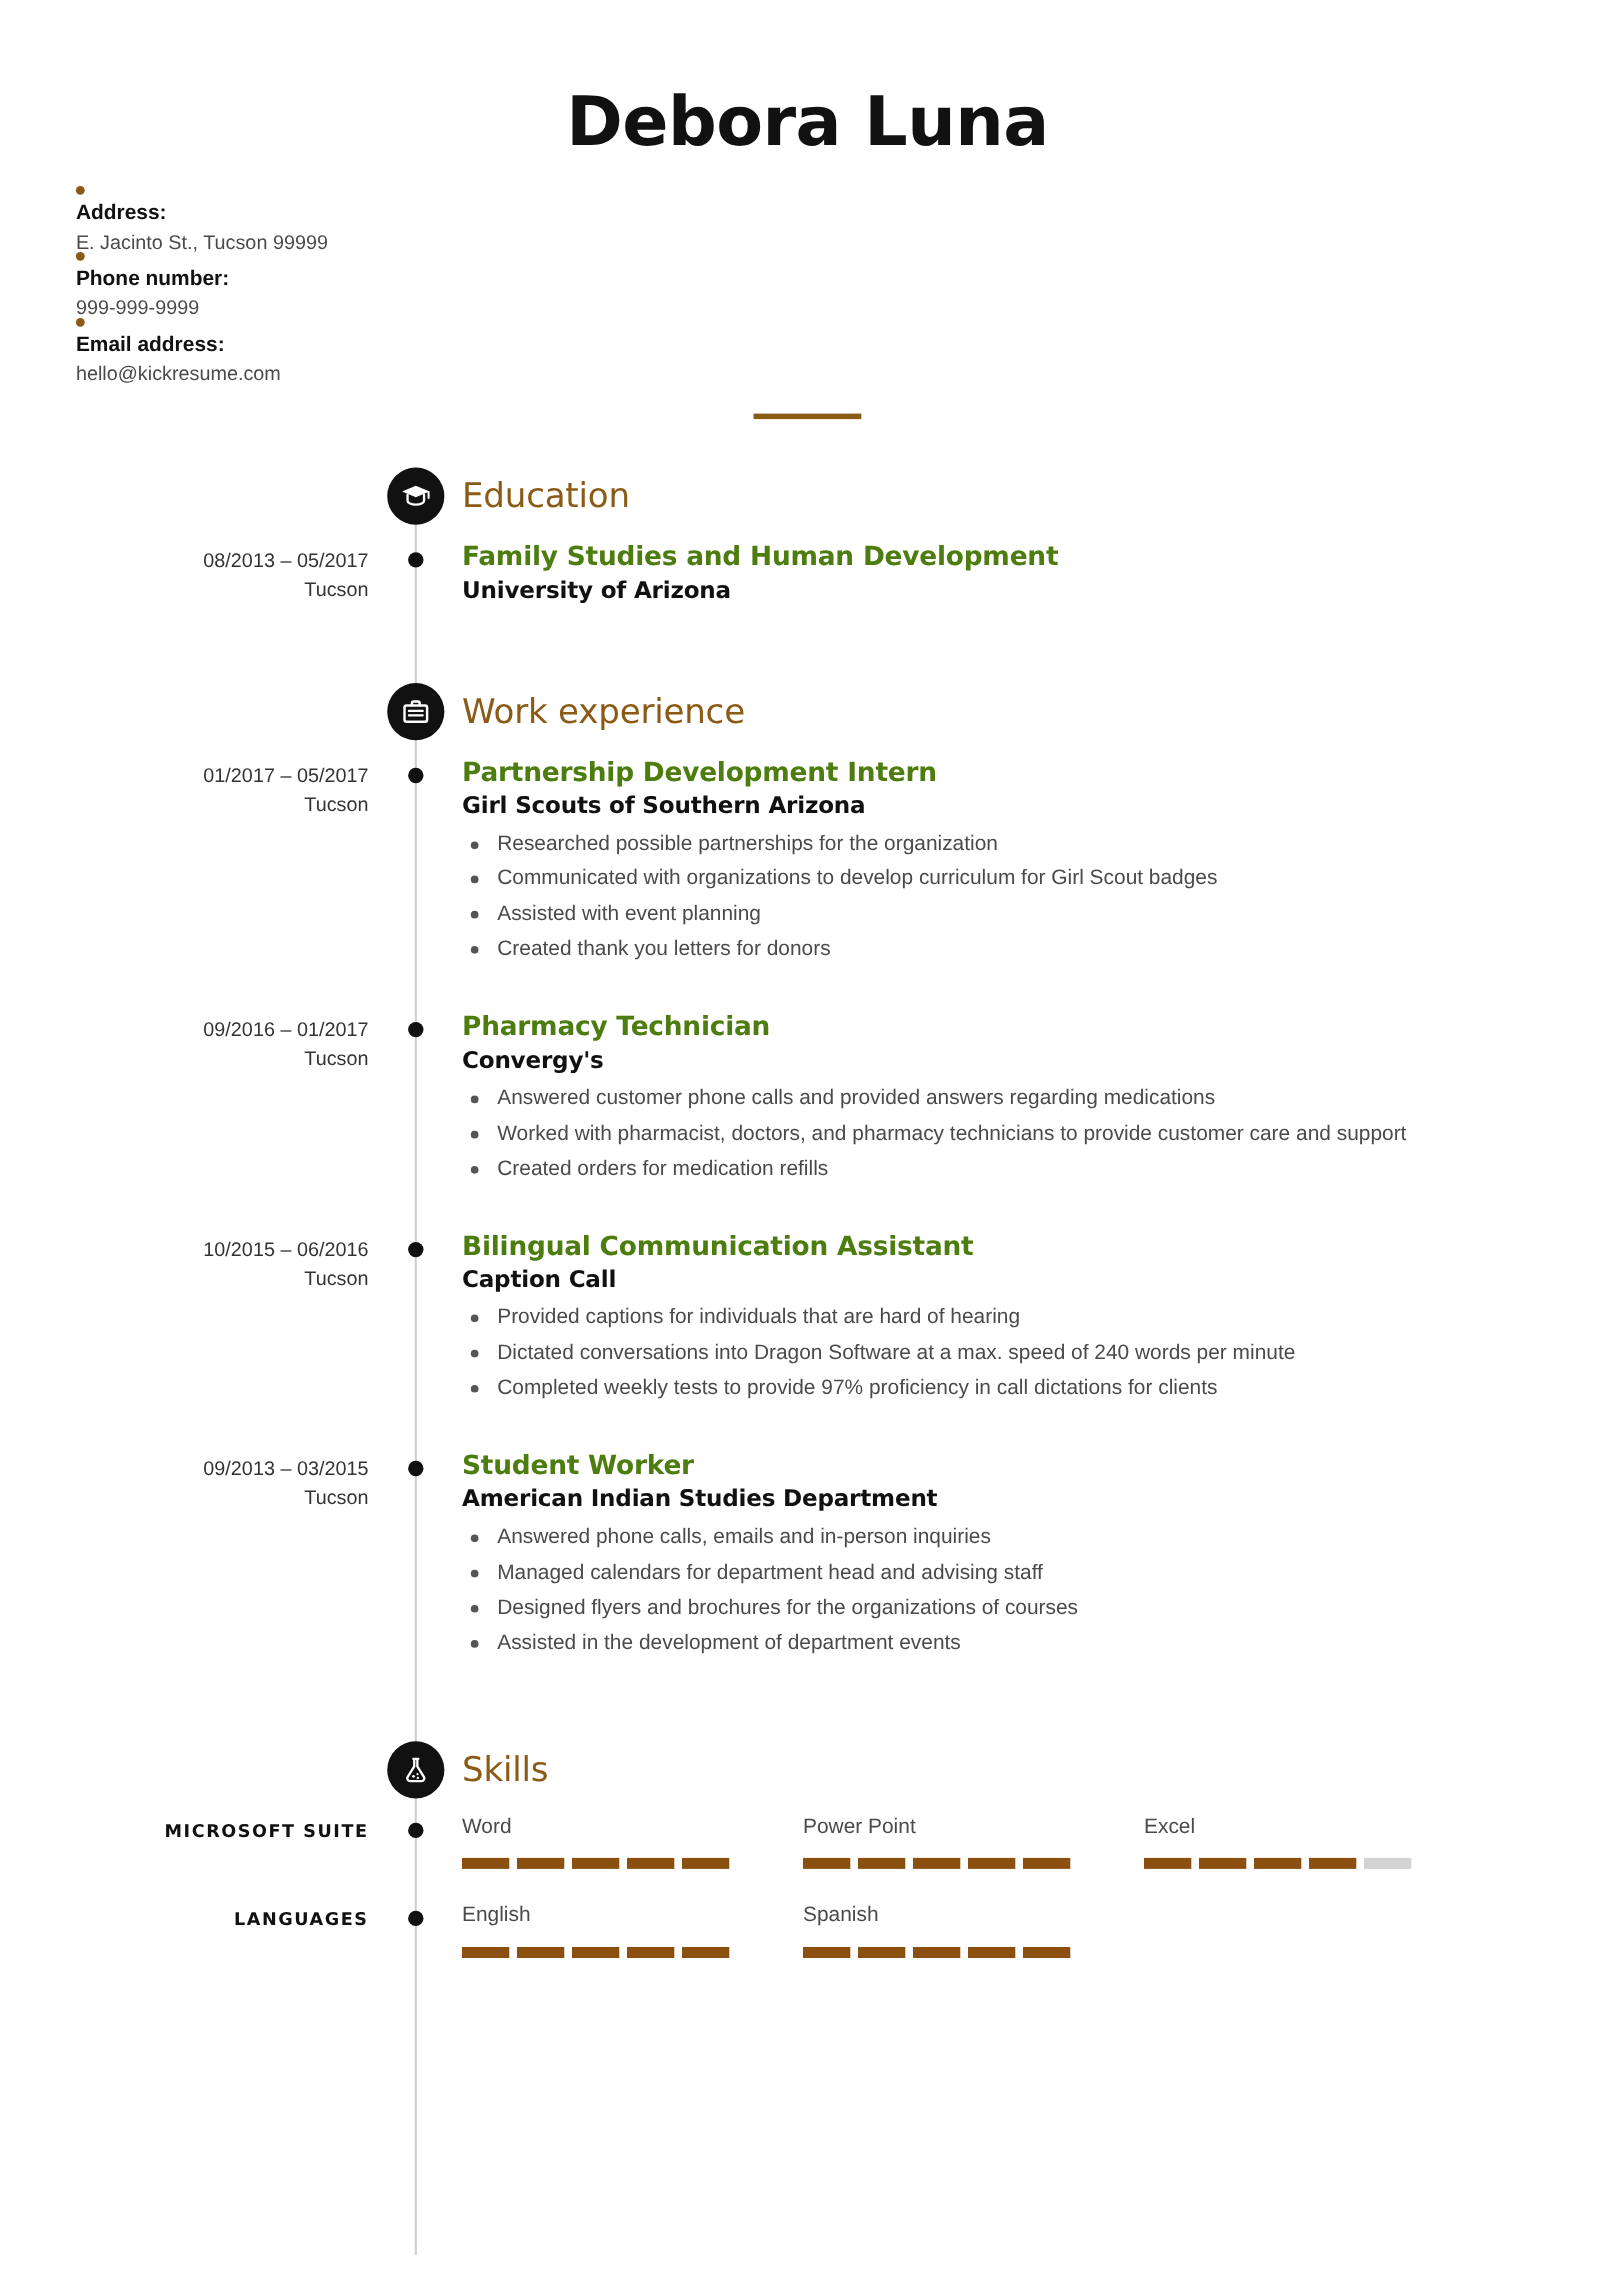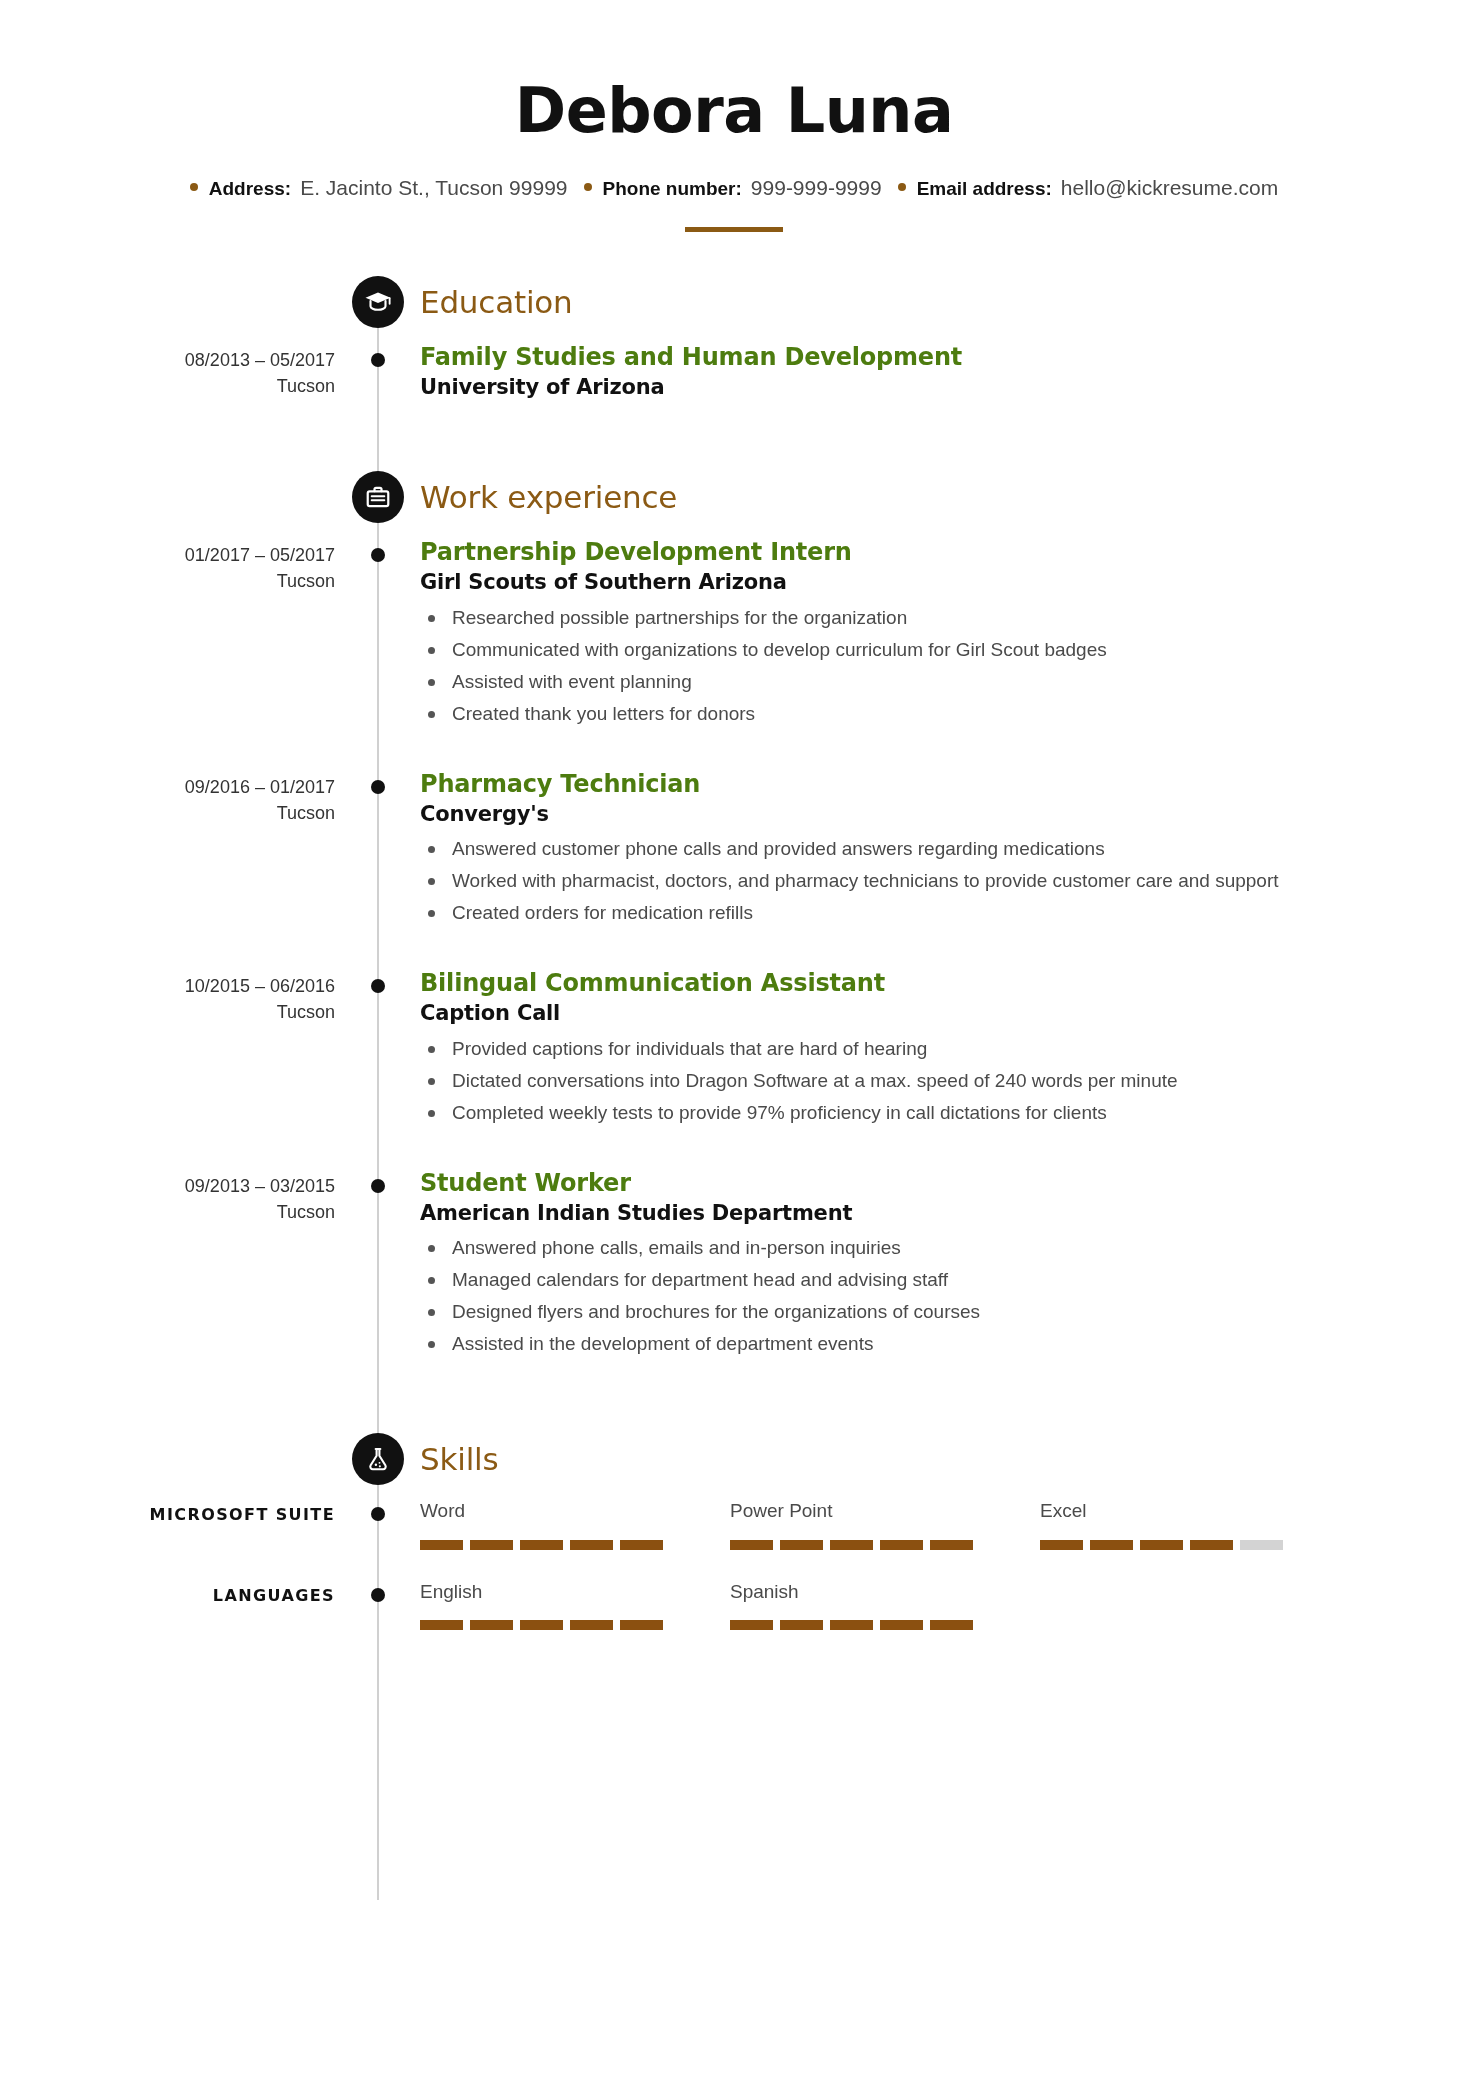--- a/index.html
+++ b/index.html
@@ -39,20 +39,21 @@
   .contact-line {
     margin-top: 30px;
     display: flex;
     justify-content: center;
     align-items: baseline;
     flex-wrap: wrap;
     gap: 0;
     font-size: 19px;
     line-height: 1.4;
     padding: 0 60px;
+    flex-direction: column;
   }
 
   .contact-dot {
     display: inline-block;
     width: 8px; height: 8px;
     border-radius: 50%;
     background: #8B5A14;
     margin: 0 11px 0 0;
     position: relative;
     top: -4px;
@@ -61,21 +62,21 @@
 
   .contact-label {
     font-weight: 700;
     color: #111111;
     font-size: 19px;
     white-space: nowrap;
   }
 
   .contact-value {
     color: #4a4a4a;
-    font-size: 21px;
+    font-size: 18px;
     white-space: nowrap;
     margin: 0 16px 0 9px;
   }
 
   .contact-value.last { margin-right: 0; }
 
   .header-rule {
     width: 98px;
     height: 5px;
     background: #8B5A14;

